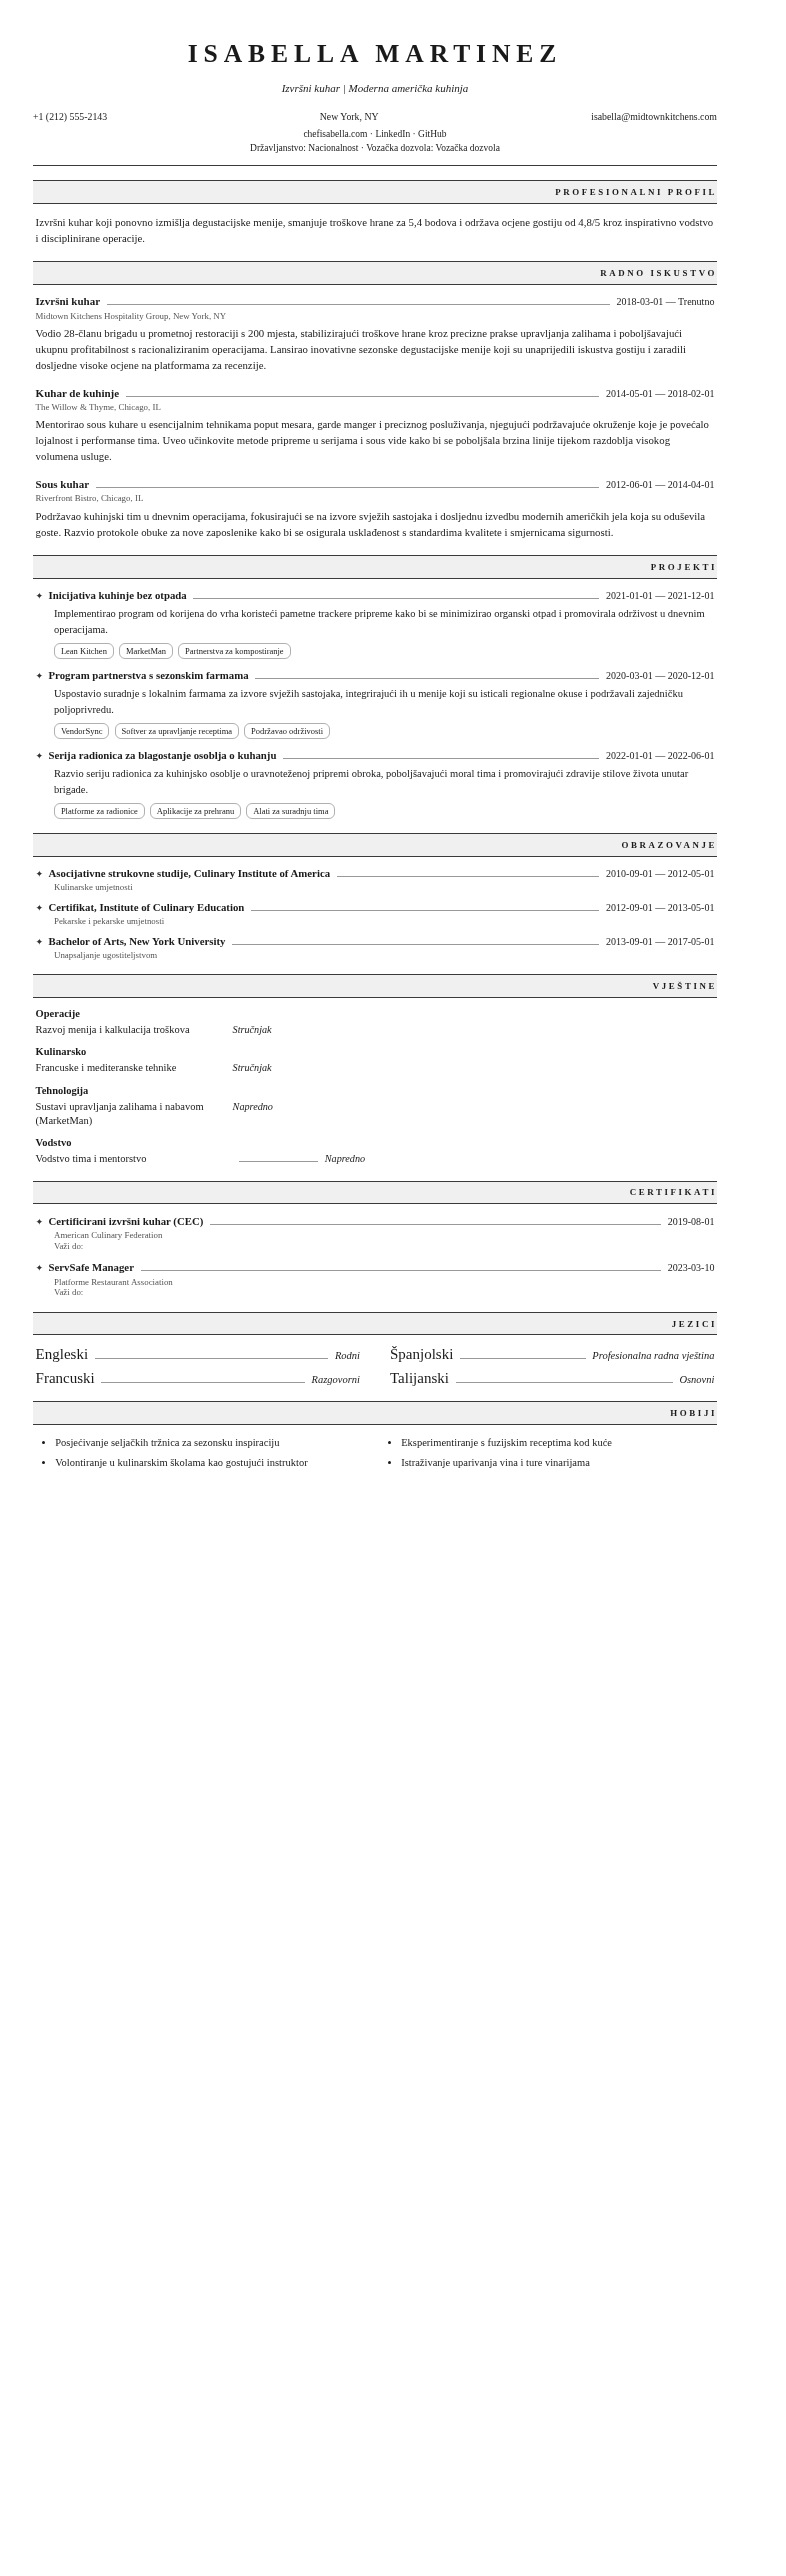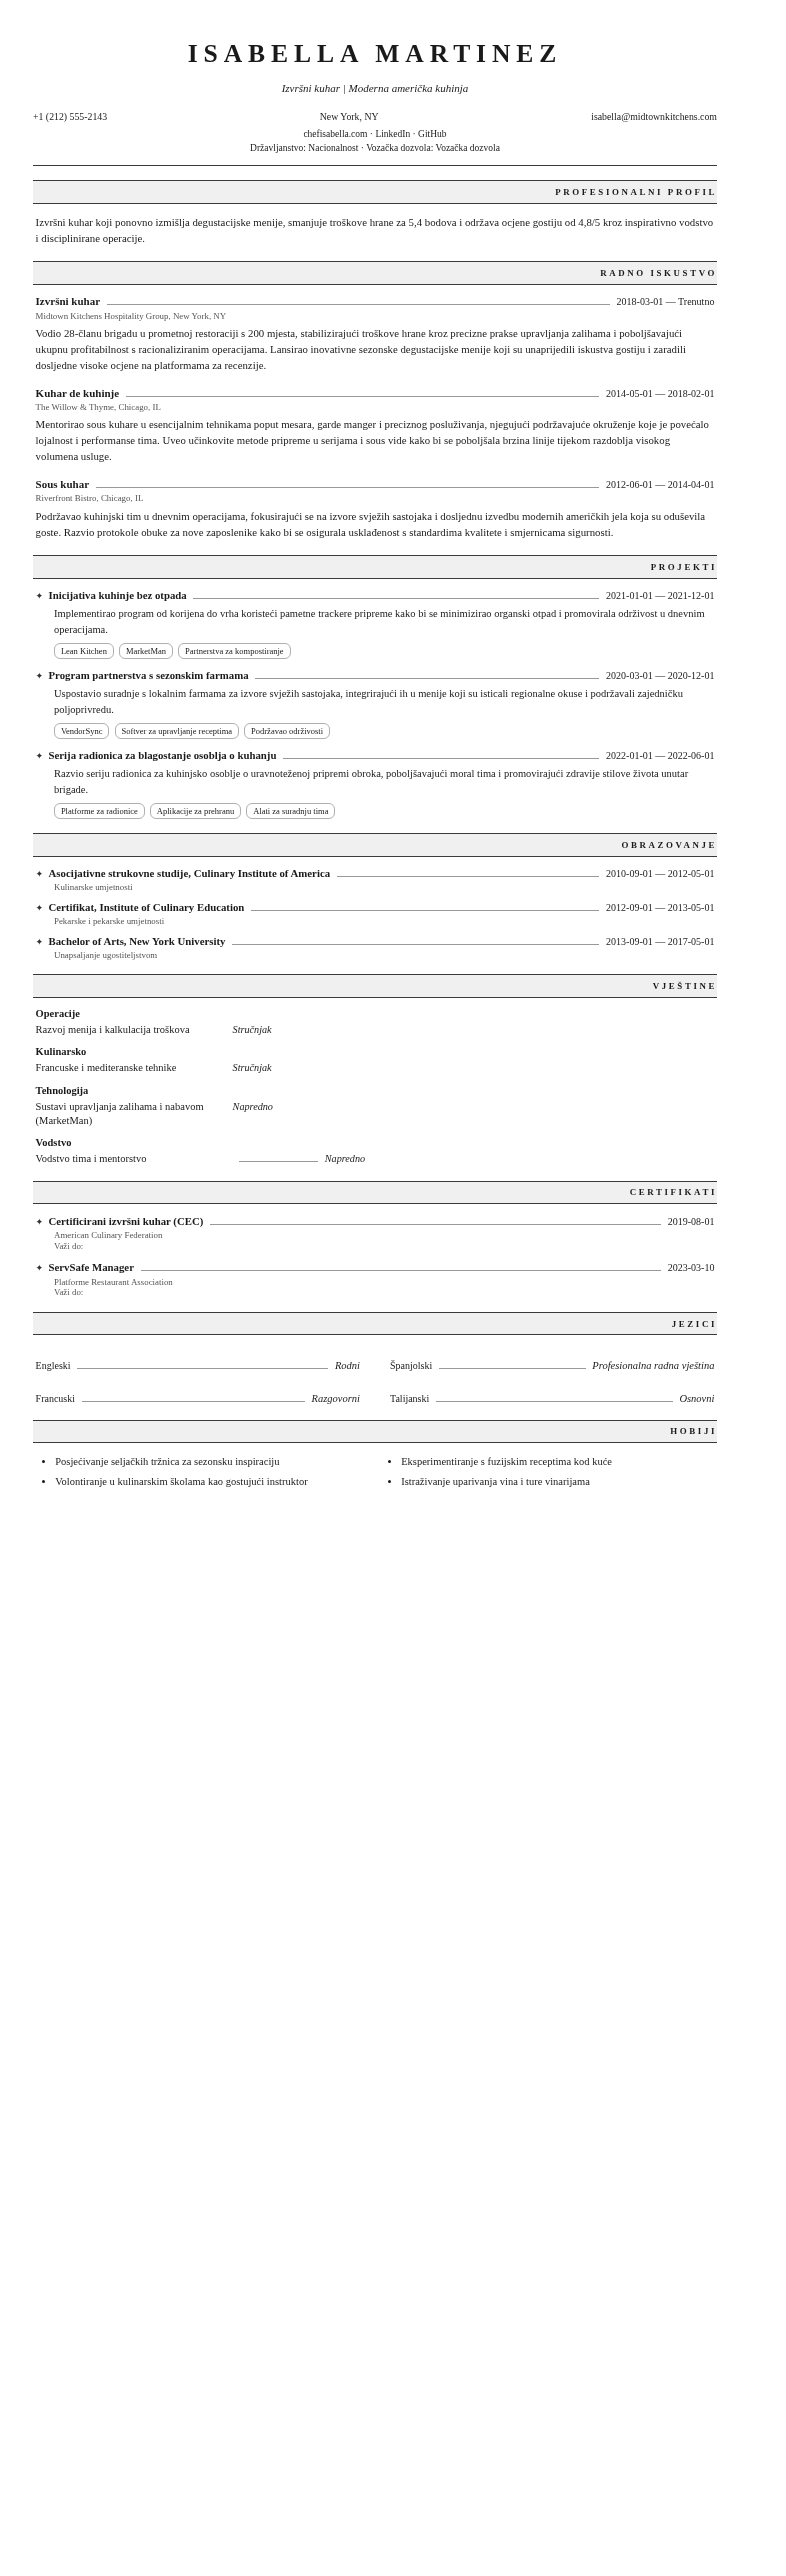--- a/index.html
+++ b/index.html
@@ -181,21 +181,21 @@
   .cert-sub { font-size: 8.9px; color: #555; margin: 2px 0 0 18.4px; }
   .cert-valid { font-size: 8.9px; color: #555; margin: 0.7px 0 0 18.4px; }
   
   .lang-grid {
     display: grid;
     grid-template-columns: 1fr 1fr;
     column-gap: 30px;
     row-gap: 6.6px;
   }
   .lang-row { display: flex; align-items: baseline; }
-  .lang-name { font-size: 10px; white-space: nowrap; margin-top: 14px; }
+  .lang-name { font-size: 15px; white-space: nowrap; }
   .lang-level { font-size: 10.5px; font-style: italic; white-space: nowrap; }
   
   .hobby-grid {
     display: grid;
     grid-template-columns: 1fr 1fr;
     column-gap: 13px;
   }
   .hobby-list {
     margin: 0;
     padding-left: 19.7px;

